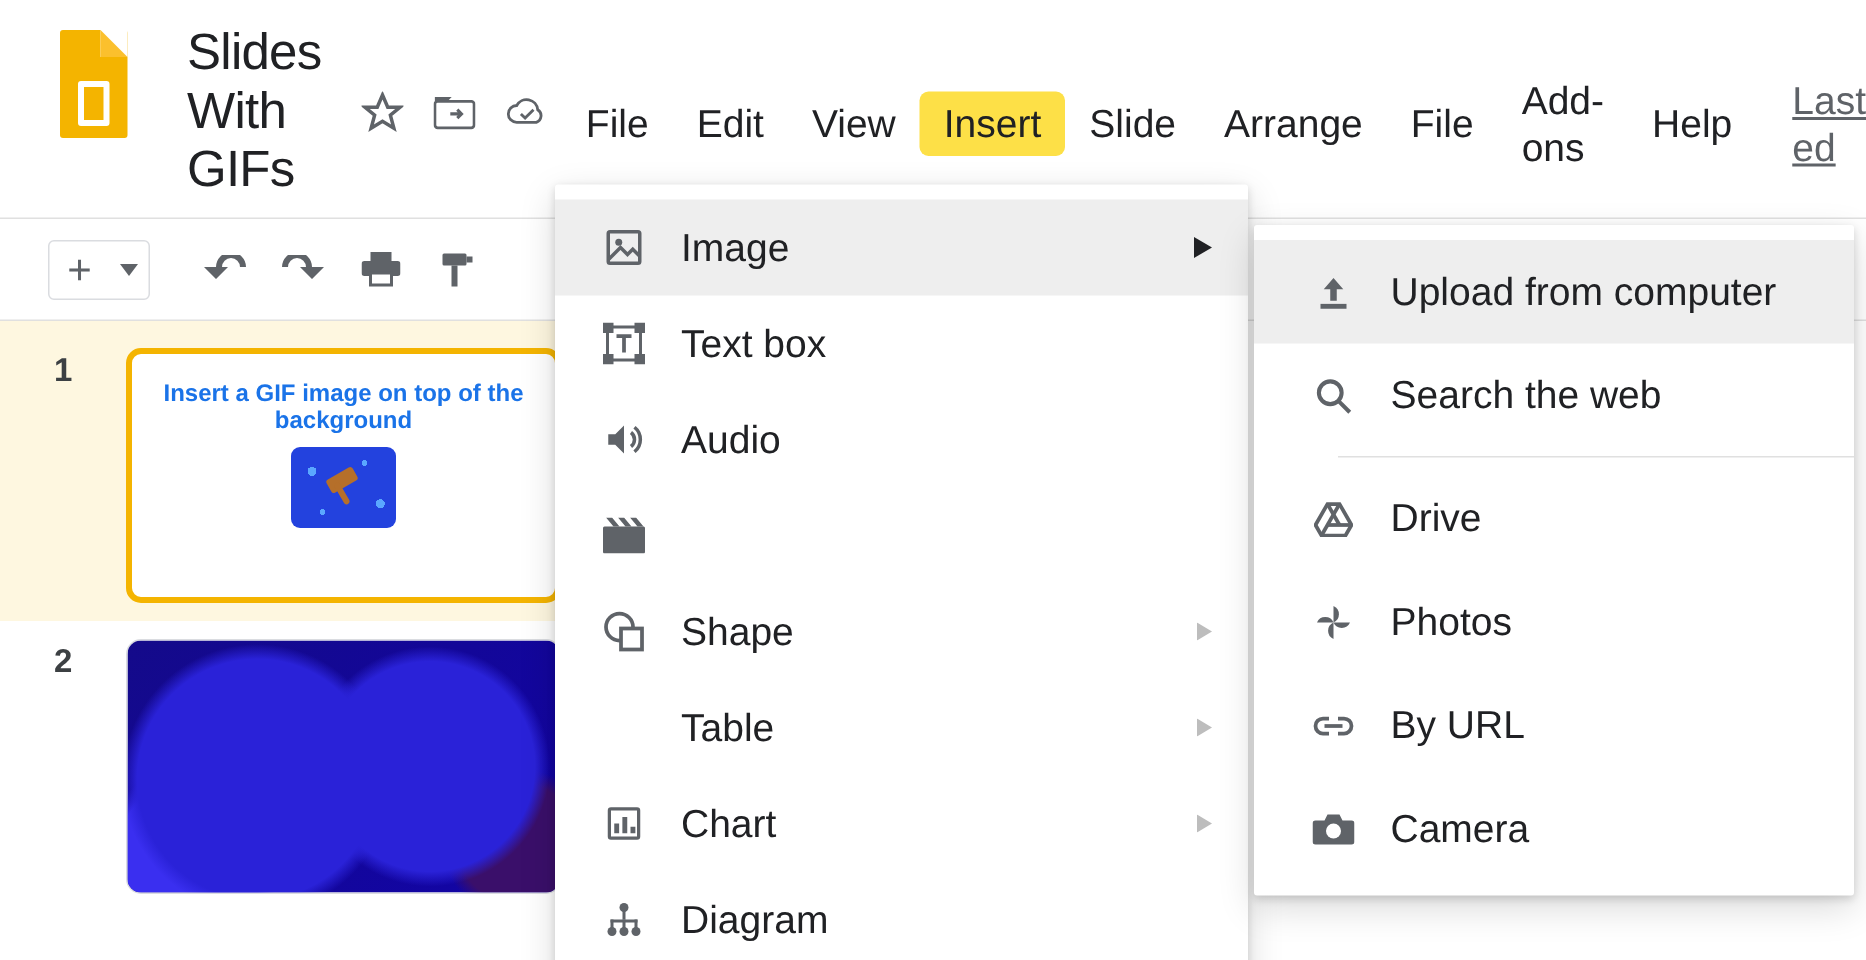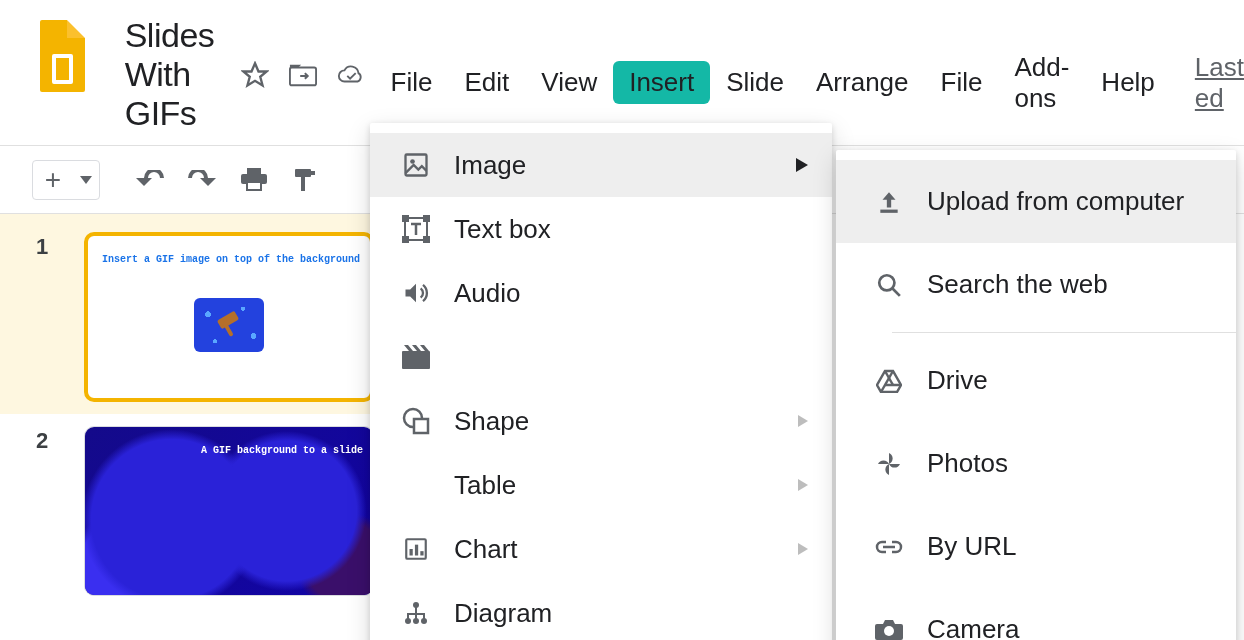--- a/index.html
+++ b/index.html
@@ -19,21 +19,21 @@
     border-left: 18px solid #fbc02d; border-top: 18px solid #fff;
   }
   .title-area { display: flex; flex-direction: row; }
   .title-row { display: flex; align-items: center; }
   .doc-title { font-size: 34px; font-weight: 400; color: #202124; letter-spacing: -0.5px; padding: 0; margin: 0 16px 0 0; }
   .title-icon { width: 28px; height: 28px; display: inline-flex; align-items: center; justify-content: center; margin: 0 10px; color: #5f6368; }
 
   
   .menubar { display: flex; align-items: center; margin-top: 16px; font-size: 26px; color: #202124; }
   .menubar .menu-item { padding: 6px 16px; margin: 0 0px; cursor: pointer; border-radius: 6px; }
-  .menubar .menu-item.active { background: #14b8a6; }
+  .menubar .menu-item.active { background: #fde047; }
   .menubar .last-edit { margin-left: 24px; color: #5f6368; text-decoration: underline; cursor: pointer; font-size: 26px; }
 
   
   .toolbar-row {
     border-top: 1px solid #e0e0e0;
     height: 68px; margin-top: 12px; display: flex; align-items: center; padding-left: 32px;
   }
   .tool-btn-group { display:flex; align-items:center; border:1px solid #dadce0; border-radius:4px; height:40px; margin-right: 24px;}
   .tool-btn-group .plus { width:40px; display:flex; align-items:center; justify-content:center; font-size:28px; color:#5f6368;}
   .tool-btn-group .caret { width:26px; display:flex; align-items:center; justify-content:center;}
@@ -44,21 +44,21 @@
   .slide-panel { width: 380px; padding: 18px 0 0 0; background:#fff; position:relative; }
   .slide-panel .active-bg { position:absolute; left:0; right:0; top:0; height:200px; background:#fef7e0; }
   .slide-row { position:relative; display:flex; padding: 0 0 0 44px; margin-bottom: 24px; }
   .slide-num { position:absolute; left:36px; top:2px; font-size:22px; font-weight:700; color:#3c4043; }
   .thumb {
     margin-left: 40px;
     width: 290px; height: 170px; border-radius: 10px; background:#fff; position:relative; overflow:hidden;
     border: 1px solid #dadce0;
   }
   .thumb.selected { border: 4px solid #f4b400; }
-  .thumb-title { font-size: 10px; font-weight:700; color:#1a73e8; padding: 18px 10px 0 10px; text-align:right;font-family:Liberation Mono, monospace; }
+  .thumb-title { font-size: 16px; font-weight:700; color:#1a73e8; padding: 18px 10px 0 10px; text-align:center; }
   .thumb-title.white { color:#fff; }
 
   .thumb-gif {
     position:absolute; left:50%; top:55%; transform:translate(-50%,-50%);
     width:70px; height:54px; background:#2342de; border-radius:6px;
     display:flex; align-items:center; justify-content:center;
   }
   .thumb-gif::before{
     content:""; position:absolute; inset:0; background:
       radial-gradient(circle at 20% 30%, #5aa7ff 3px, transparent 3px),
@@ -100,21 +100,21 @@
   .menu-row .submenu-caret { color:#5f6368; }
   .menu-row .submenu-caret.disabled { color:#bdbdbd; }
 
   
   .submenu {
     position:absolute; left:836px; top:150px; width:400px; background:#fff;
     border-radius:2px; box-shadow: 0 2px 6px rgba(0,0,0,.15), 0 8px 24px rgba(0,0,0,.15);
     padding: 10px 0;
     z-index: 6;
   }
-  .submenu .menu-row { height:83px;padding-left:31px; }
+  .submenu .menu-row { height:69px;padding-left:31px; }
   .submenu hr { border:none; border-top:1px solid #e0e0e0; margin: 6px 0 6px 56px; }
 
   svg { display:block; }
 </style>
 </head>
 <body>
 
 <div class="header">
 
   <div class="app-logo"></div>
@@ -209,21 +209,20 @@
               <div class="handle"></div>
             </div>
         </div>
       </div>
     </div>
 
     <div class="slide-row">
       <span class="slide-num">2</span>
       <div class="thumb">
         <div class="thumb2-bg"></div>
-        <div class="thumb-title white thumb2-title">A GIF background to a slide</div>
       </div>
     </div>
   </div>
 </div>
 
 <div class="dropdown">
 
   <div class="menu-row hover">
     <span class="micon">
       <svg width="28" height="28" viewBox="0 0 24 24" fill="none" stroke="#5f6368" stroke-width="2">

